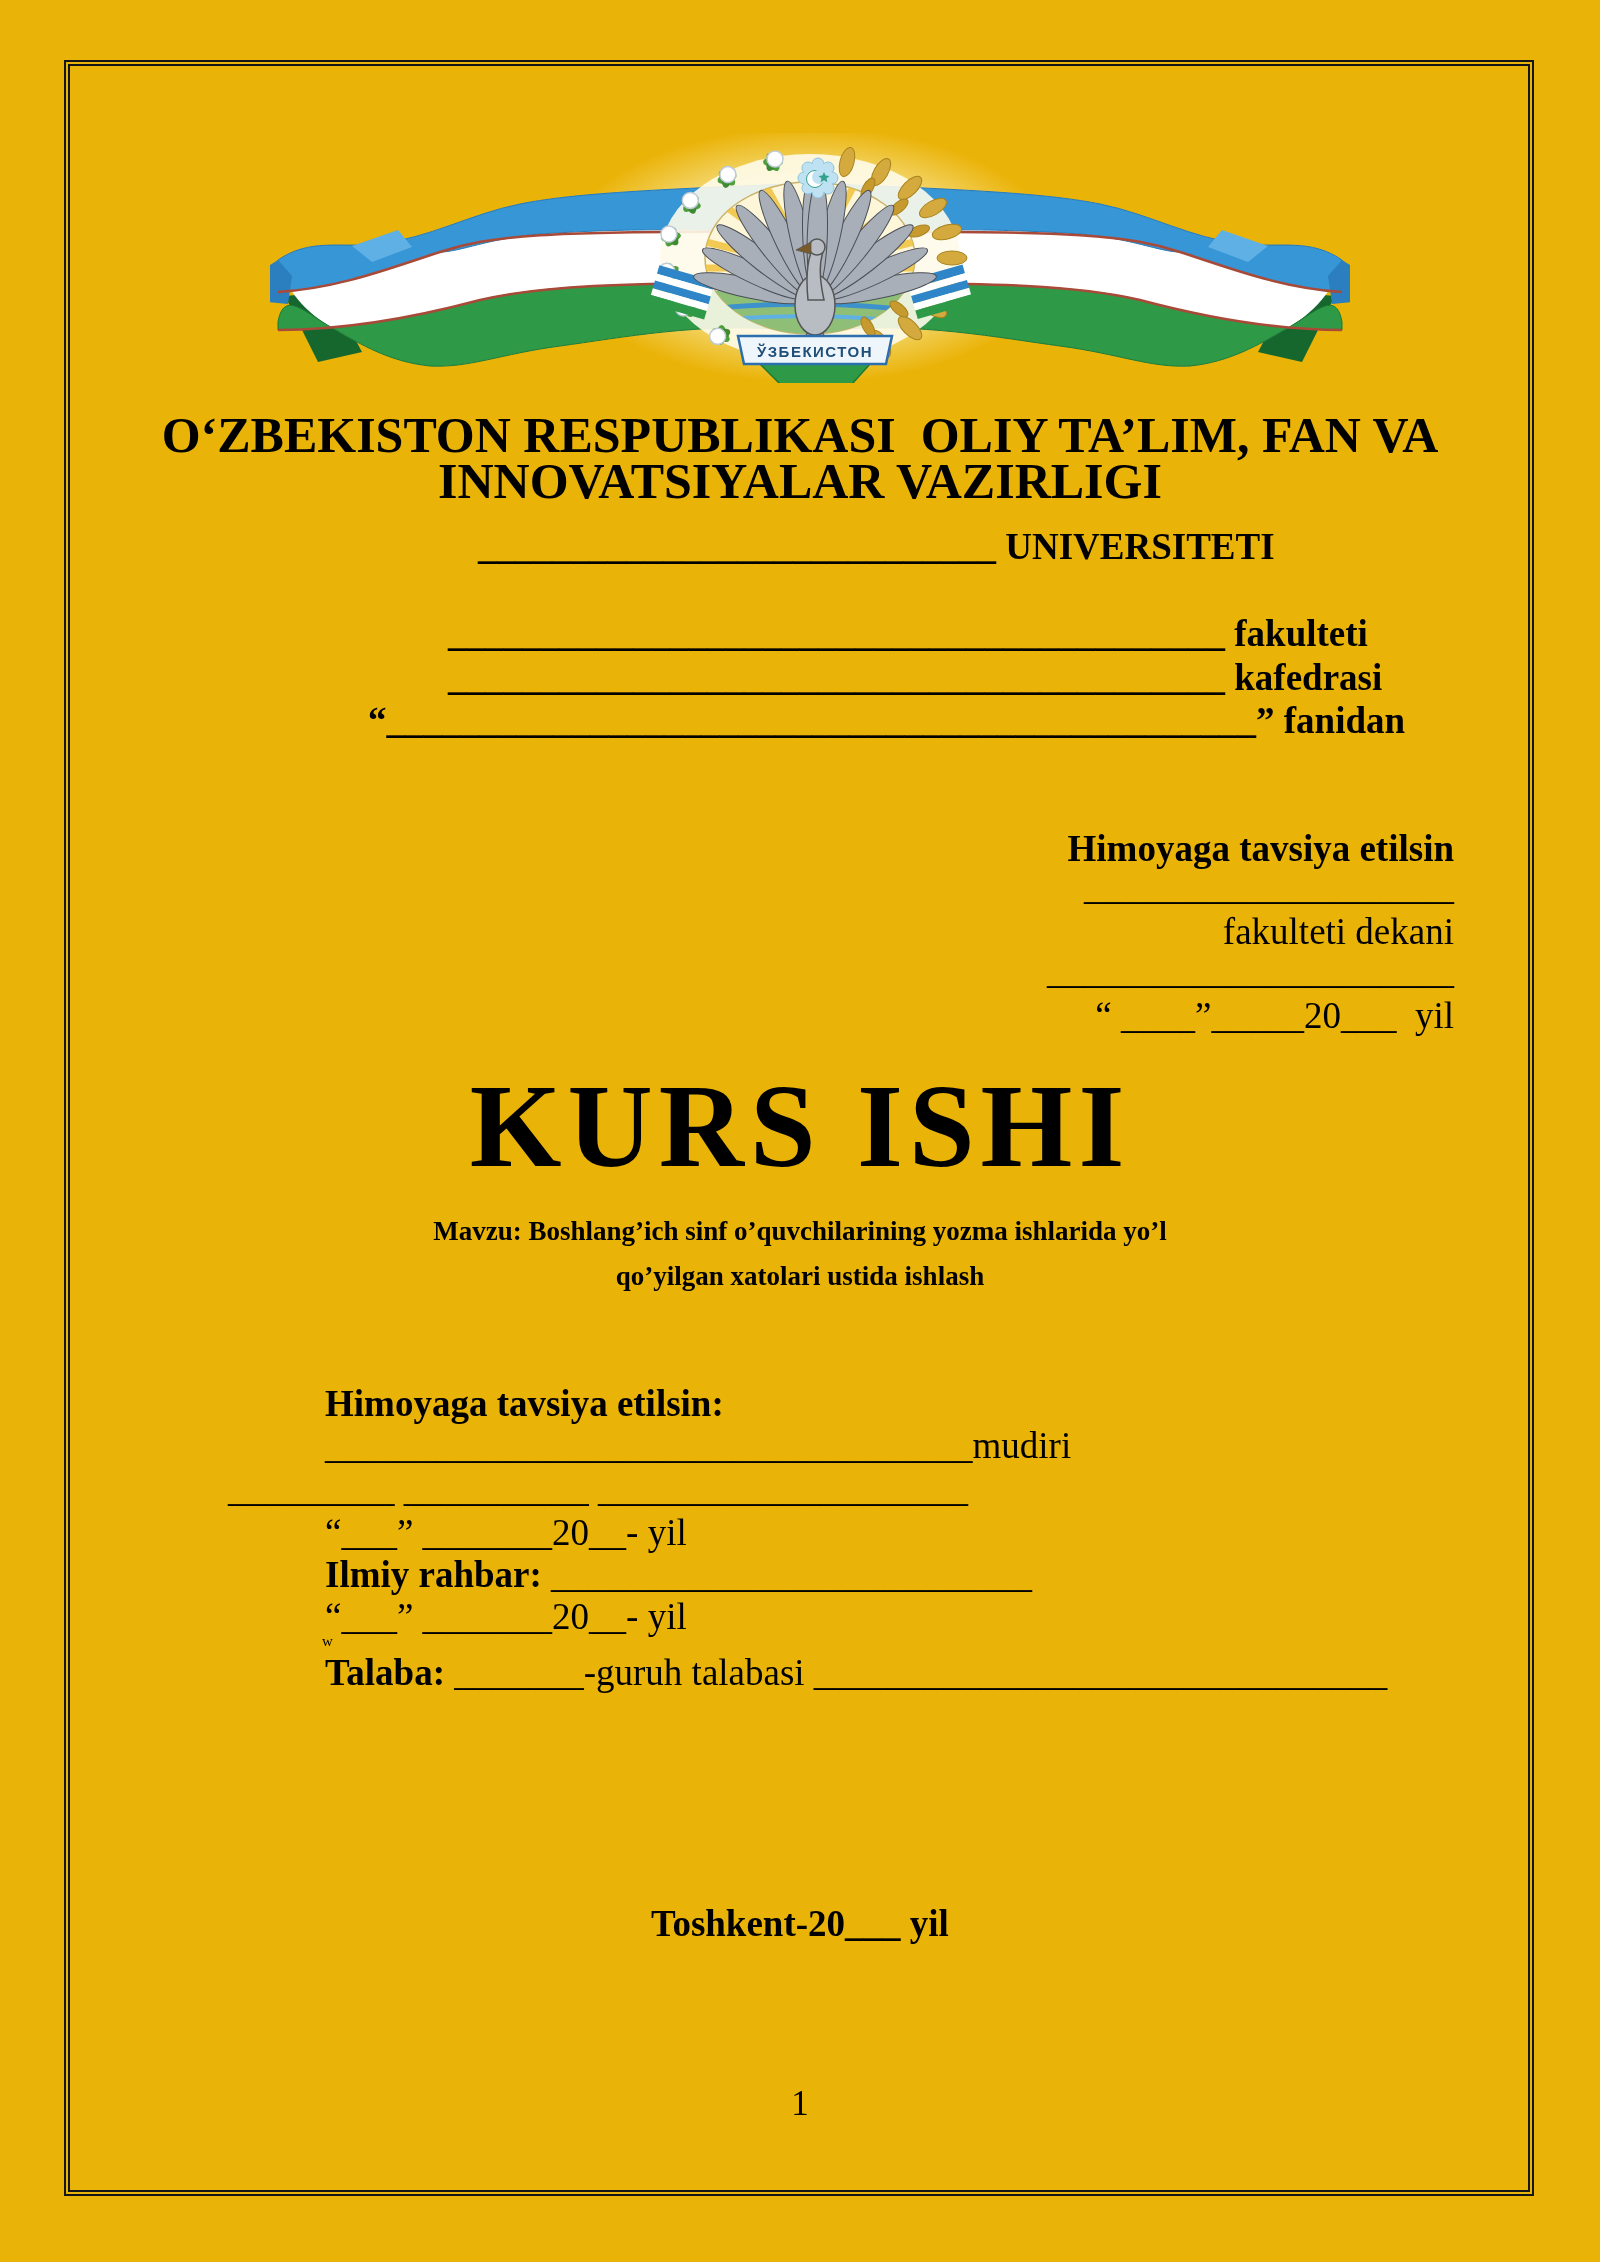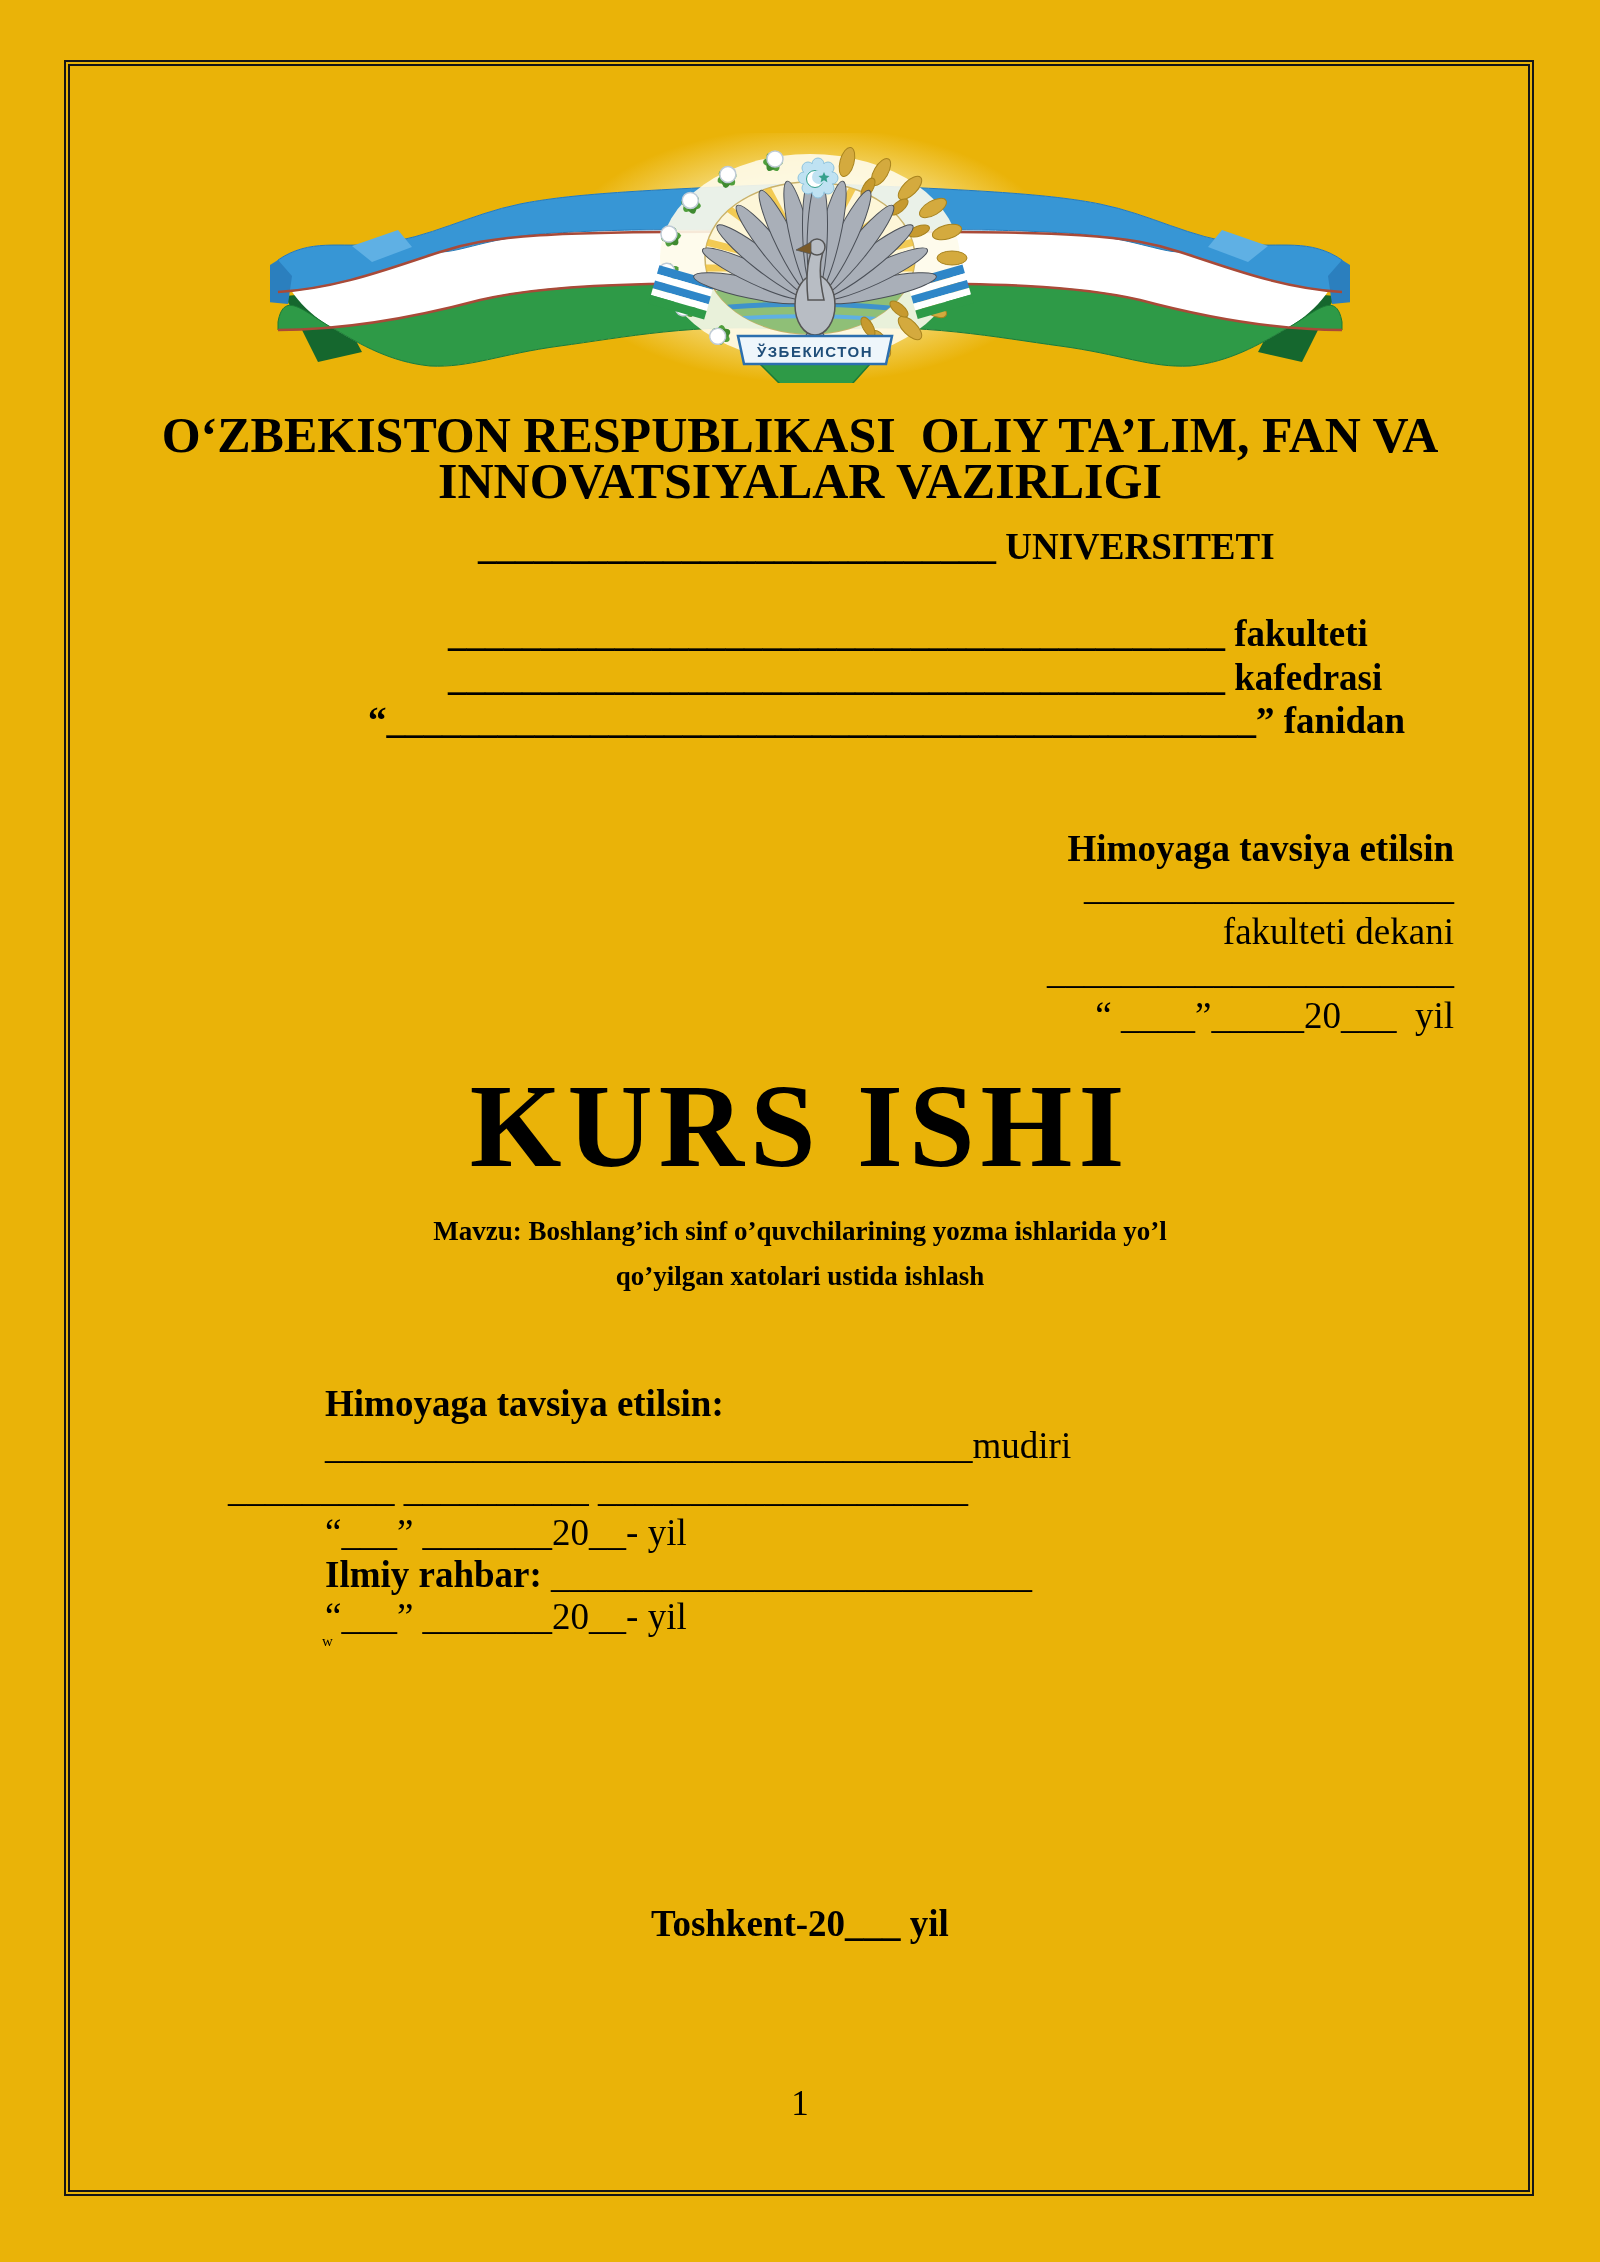--- a/index.html
+++ b/index.html
@@ -230,17 +230,18 @@
   <div class="abs center bold fs-mavzu" style="top:1216px">Mavzu: Boshlang’ich sinf o’quvchilarining yozma ishlarida yo’l</div>
   <div class="abs center bold fs-mavzu" style="top:1261px">qo’yilgan xatolari ustida ishlash</div>
 
   <div class="abs bold fs-body" style="left:325px;top:1383px">Himoyaga tavsiya etilsin:</div>
   <div class="abs fs-body" style="left:228px;top:1468px">_________ __________ ____________________</div>
   <div class="abs fs-body" style="left:325px;top:1425px">___________________________________mudiri</div>
   <div class="abs fs-body" style="left:325px;top:1512px">“___” _______20__- yil</div>
   <div class="abs fs-body" style="left:325px;top:1554px"><span class="bold">Ilmiy rahbar:</span><span> __________________________</span></div>
   <div class="abs fs-body" style="left:325px;top:1596px">“___” _______20__- yil</div>
   <div class="abs fs-tiny" style="left:322px;top:1634px">w</div>
+  <div class="abs fs-body" style="left:325px;top:1652px"><span class="bold">Talaba:</span><span> _______-guruh talabasi _______________________________</span></div>
 
   <div class="abs center bold fs-body" style="top:1903px">Toshkent-20___ yil</div>
   <div class="abs center fs-page" style="top:2084px">1</div>
 
 </div>
 
 </body></html>

